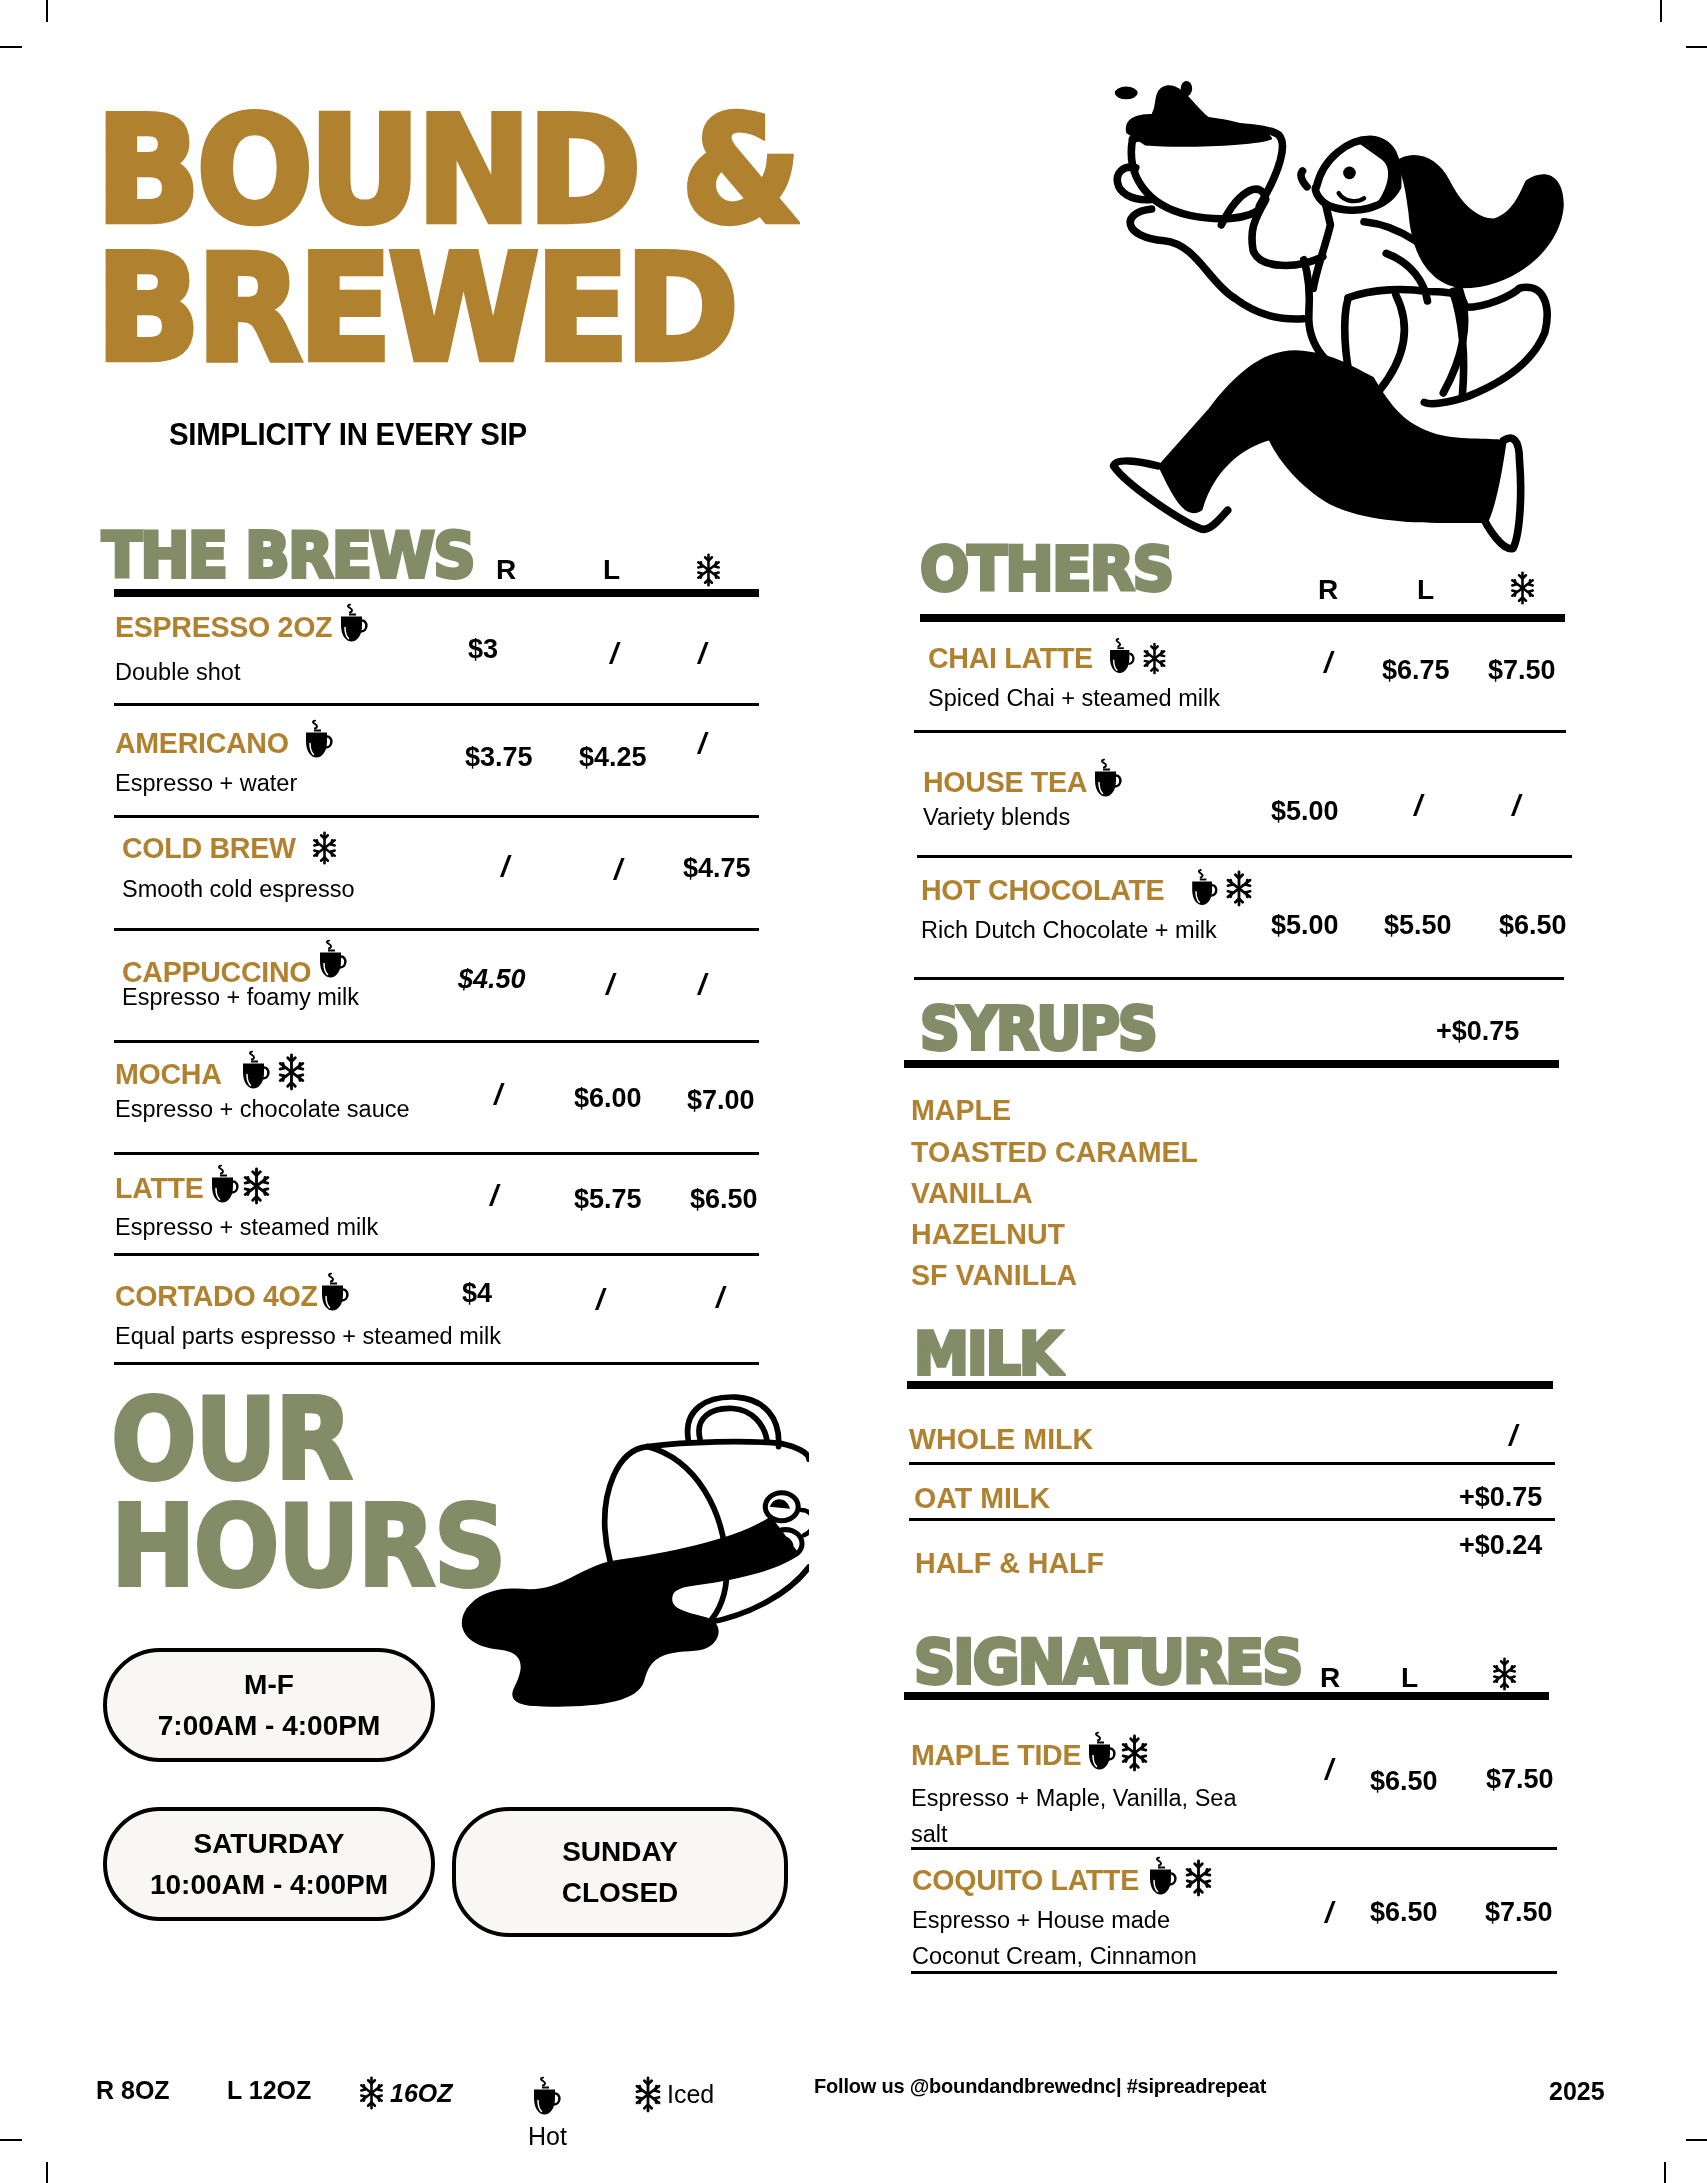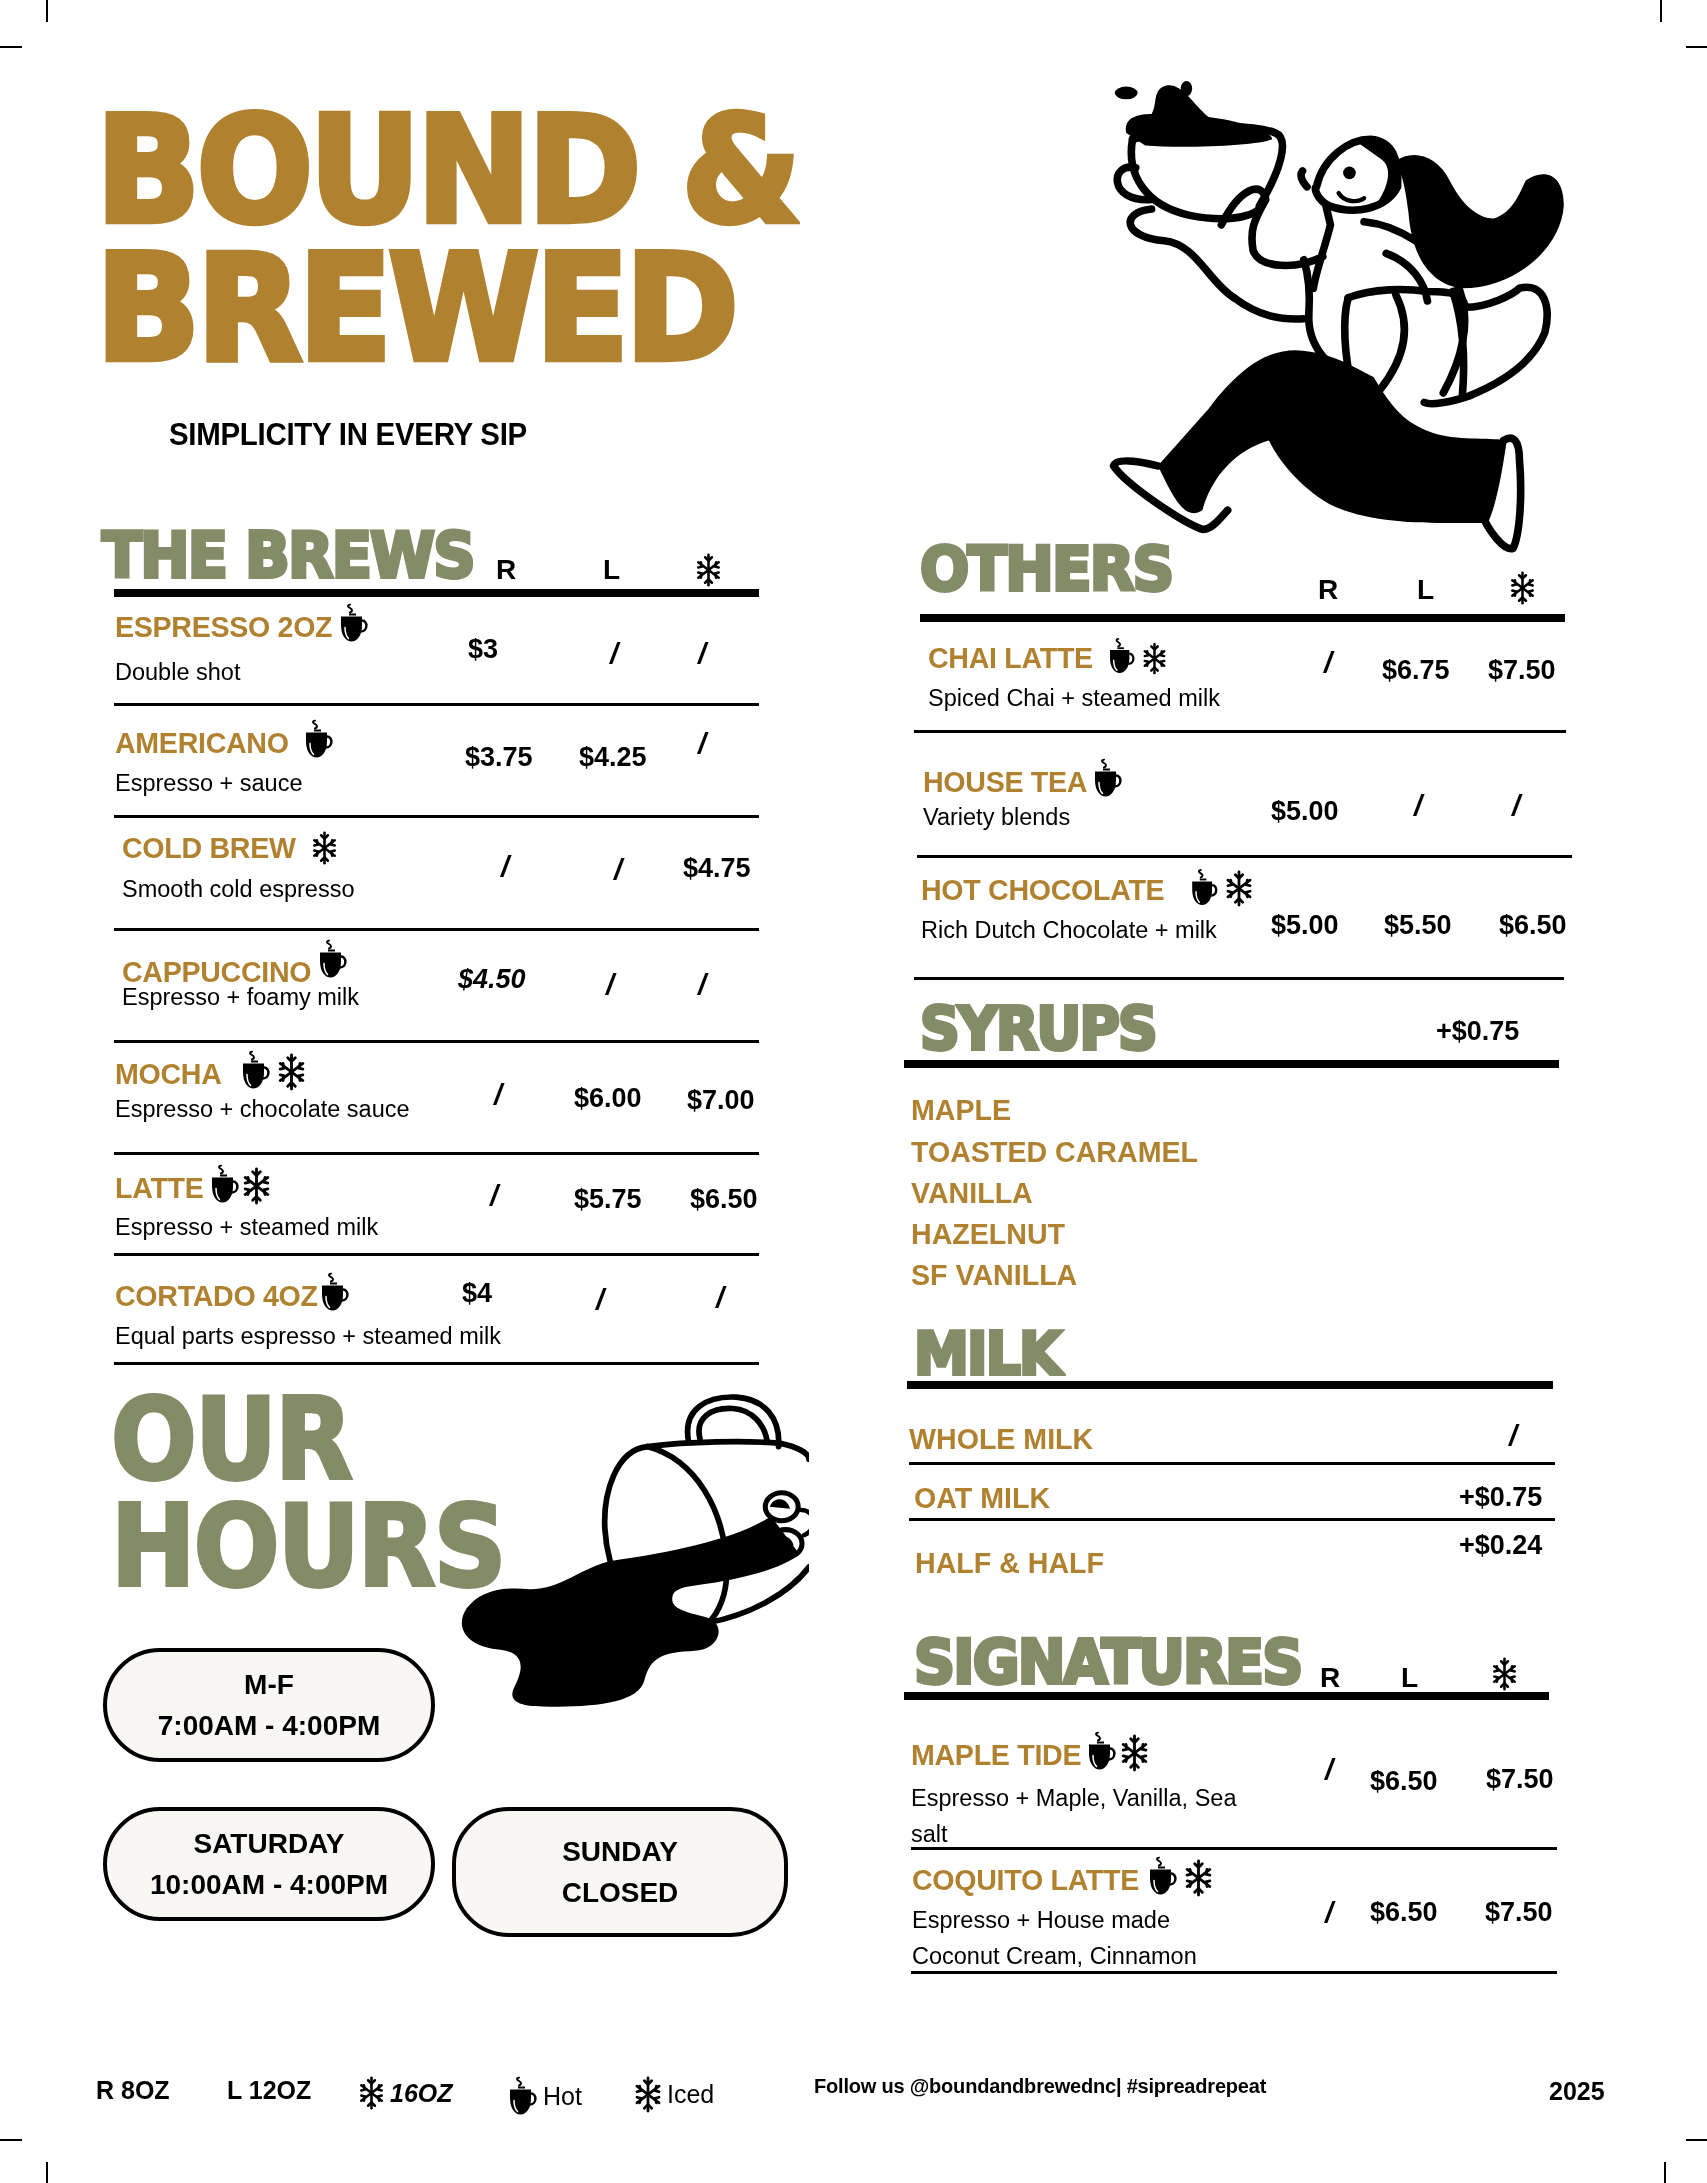--- a/index.html
+++ b/index.html
@@ -144,21 +144,21 @@
 <div class="rule" style="left:114px;top:703px;width:645px;height:2.5px;"></div>
 
 <div class="item-name" style="left:115px;top:719px;">
   <span>AMERICANO</span>
   <span class="icon" style="margin-left:9px;">
       <svg width="30" height="41" viewBox="0 0 48 64">
         <use href="#cup"></use>
       </svg>
     </span>
 </div>
-<div class="item-desc" style="left:115px;top:765px;">Espresso + sauce</div>
+<div class="item-desc" style="left:115px;top:765px;">Espresso + water</div>
 <div class="price" style="left:465px;top:742px;">$3.75</div>
 <div class="price" style="left:579px;top:742px;">$4.25</div>
 <div class="slash" style="left:698px;top:728px;">/</div>
 <div class="rule" style="left:114px;top:815px;width:645px;height:2.5px;"></div>
 
 <div class="item-name" style="left:122px;top:831px;">
   <span>COLD BREW</span>
   <span class="icon" style="margin-left:9px;">
       <svg width="27" height="34" viewBox="0 0 42 54">
         <use href="#flake"></use>
@@ -417,21 +417,21 @@
   <span>L 12OZ</span>
 </div>
 <div class="footer-item" style="left:358px;font-weight:700;font-style:italic;">
   <span class="icon">
       <svg width="27" height="34" viewBox="0 0 42 54">
         <use href="#flake"></use>
       </svg>
     </span>
   <span>16OZ</span>
 </div>
-<div class="footer-item" style="left:508px;">
+<div class="footer-item" style="left:528px;flex-direction:column;">
   <span class="icon">
       <svg width="30" height="41" viewBox="0 0 48 64">
         <use href="#cup"></use>
       </svg>
     </span>
   <span>Hot</span>
 </div>
 <div class="footer-item" style="left:634px;">
   <span class="icon">
       <svg width="28" height="37" viewBox="0 0 44 58">

